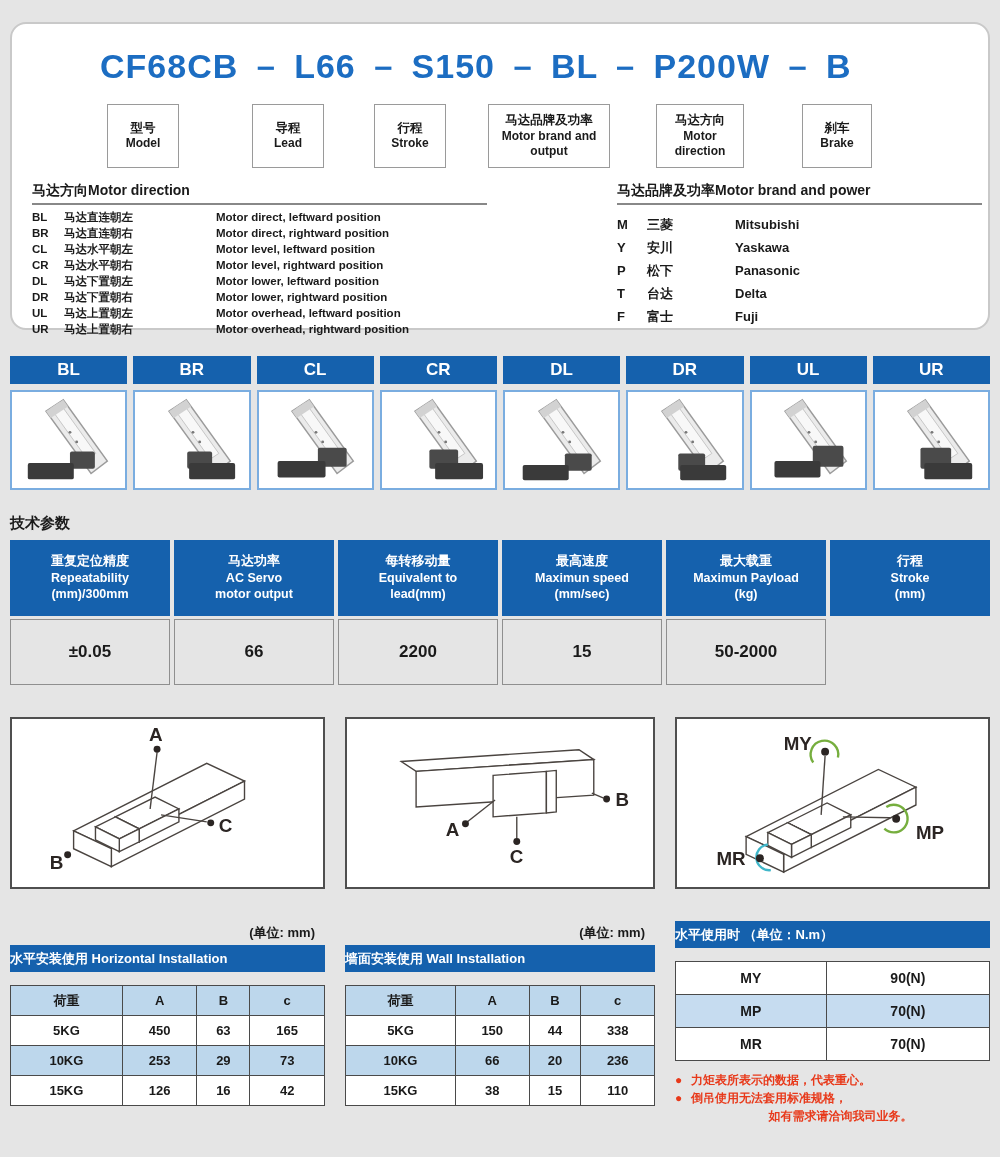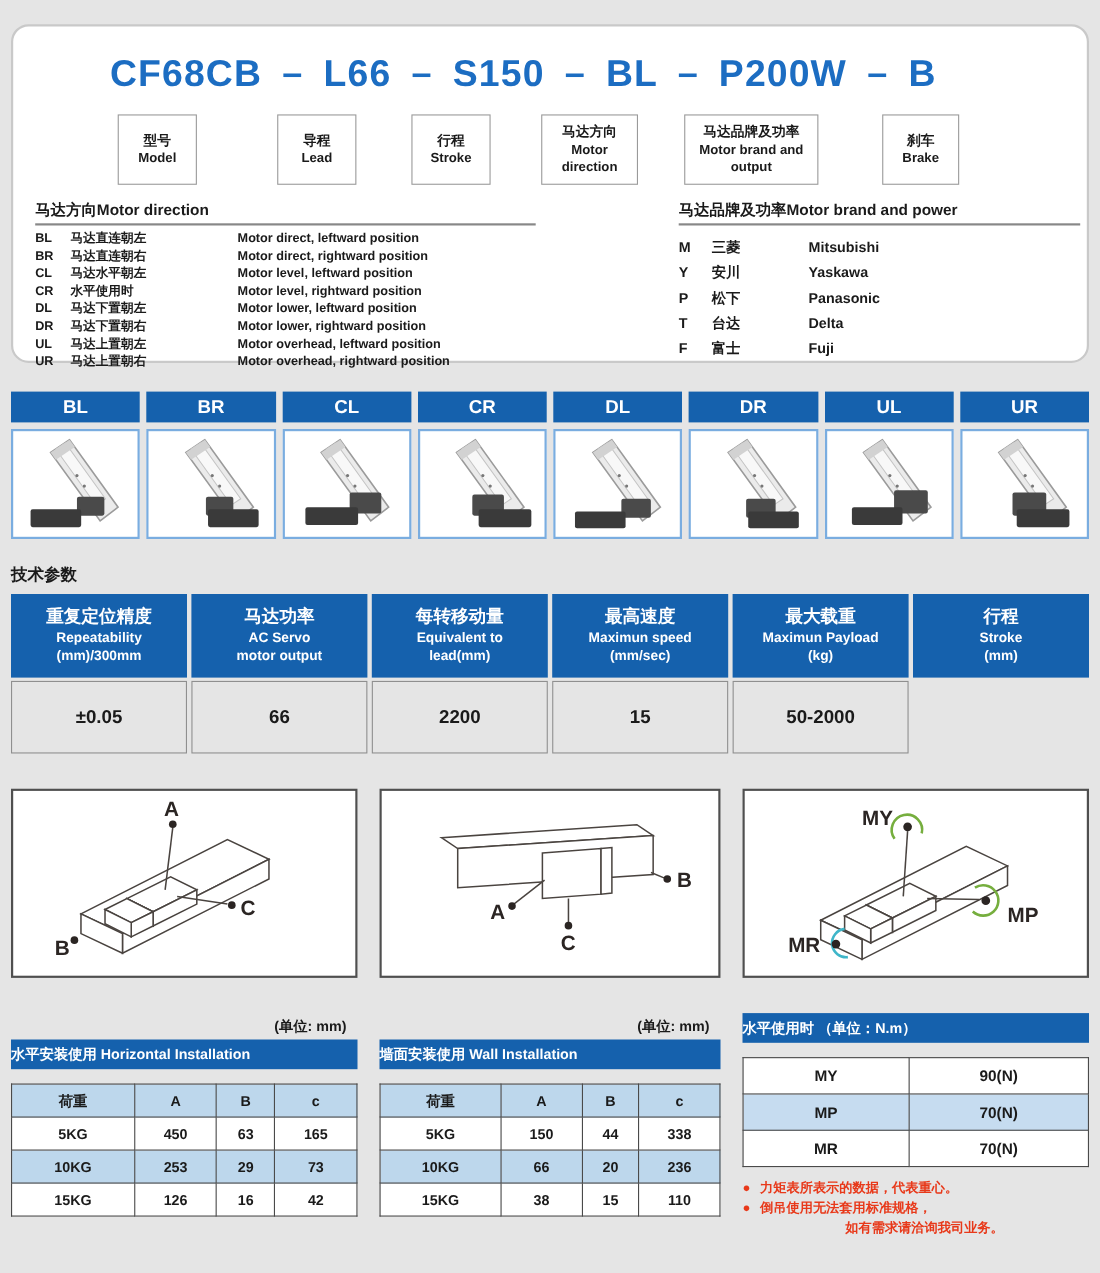--- a/index.html
+++ b/index.html
@@ -34,21 +34,21 @@
   .gallery{margin:26px 10px 0;display:grid;grid-template-columns:repeat(8,1fr);column-gap:6px;}
   .g-head{background:#1561ad;color:#fff;font-weight:bold;font-size:17px;text-align:center;height:28px;line-height:28px;}
   .g-img{margin-top:6px;border:2px solid #7aade0;height:96px;background:#fff;display:flex;align-items:center;justify-content:center;}
   .g-img svg{display:block;}
 
   
   .tech{margin:24px 10px 0;}
   .sec-title{font-size:15px;font-weight:bold;color:#1a1a1a;line-height:18px;}
   .tech-head{margin-top:8px;display:grid;grid-template-columns:repeat(6,1fr);column-gap:4px;}
   .th-cell{background:#1561ad;color:#fff;height:76px;display:flex;flex-direction:column;justify-content:center;align-items:center;text-align:center;line-height:1.3;}
-  .th-cell .zh{font-size:16px;font-weight:700;}
+  .th-cell .zh{font-size:13px;font-weight:700;}
   .th-cell .en{font-size:12.5px;font-weight:600;}
   .tech-vals{margin-top:3px;display:grid;grid-template-columns:repeat(6,1fr);column-gap:4px;}
   .tv-cell{border:1px solid #8f8f8f;height:64px;display:flex;align-items:center;justify-content:center;font-size:17px;font-weight:700;}
 
   
   .overhang{margin:32px 10px 0;}
   .diagrams{margin-top:12px;display:grid;grid-template-columns:315px 310px 315px;column-gap:20px;}
   .dg-box{border:2px solid #4f4f4f;height:168px;background:#fff;}
   .dg-box svg{display:block;width:100%;height:100%;}
   .dg-label{font:bold 19px "Liberation Sans","DejaVu Sans",sans-serif;fill:#2b2523;}
@@ -89,27 +89,27 @@
         <div class="en">Model</div>
       </div>
       <div class="code-box cb2">
         <div class="zh">导程</div>
         <div class="en">Lead</div>
       </div>
       <div class="code-box cb3">
         <div class="zh">行程</div>
         <div class="en">Stroke</div>
       </div>
+      <div class="code-box cb5">
+        <div class="zh">马达品牌及功率</div>
+        <div class="en">Motor brand and output</div>
+      </div>
       <div class="code-box cb4">
         <div class="zh">马达方向</div>
         <div class="en">Motor direction</div>
-      </div>
-      <div class="code-box cb5">
-        <div class="zh">马达品牌及功率</div>
-        <div class="en">Motor brand and output</div>
       </div>
       <div class="code-box cb6">
         <div class="zh">刹车</div>
         <div class="en">Brake</div>
       </div>
     </div>
 
     <div class="hero-lists">
       <div>
         <div class="list-title">马达方向Motor direction</div>
@@ -124,21 +124,21 @@
               <span class="zh">马达直连朝右</span>
               <span class="en">Motor direct, rightward position</span>
             </div>
           <div class="dir-row">
               <span class="code">CL</span>
               <span class="zh">马达水平朝左</span>
               <span class="en">Motor level, leftward position</span>
             </div>
           <div class="dir-row">
               <span class="code">CR</span>
-              <span class="zh">水平使用时</span>
+              <span class="zh">马达水平朝右</span>
               <span class="en">Motor level, rightward position</span>
             </div>
           <div class="dir-row">
               <span class="code">DL</span>
               <span class="zh">马达下置朝左</span>
               <span class="en">Motor lower, leftward position</span>
             </div>
           <div class="dir-row">
               <span class="code">DR</span>
               <span class="zh">马达下置朝右</span>

